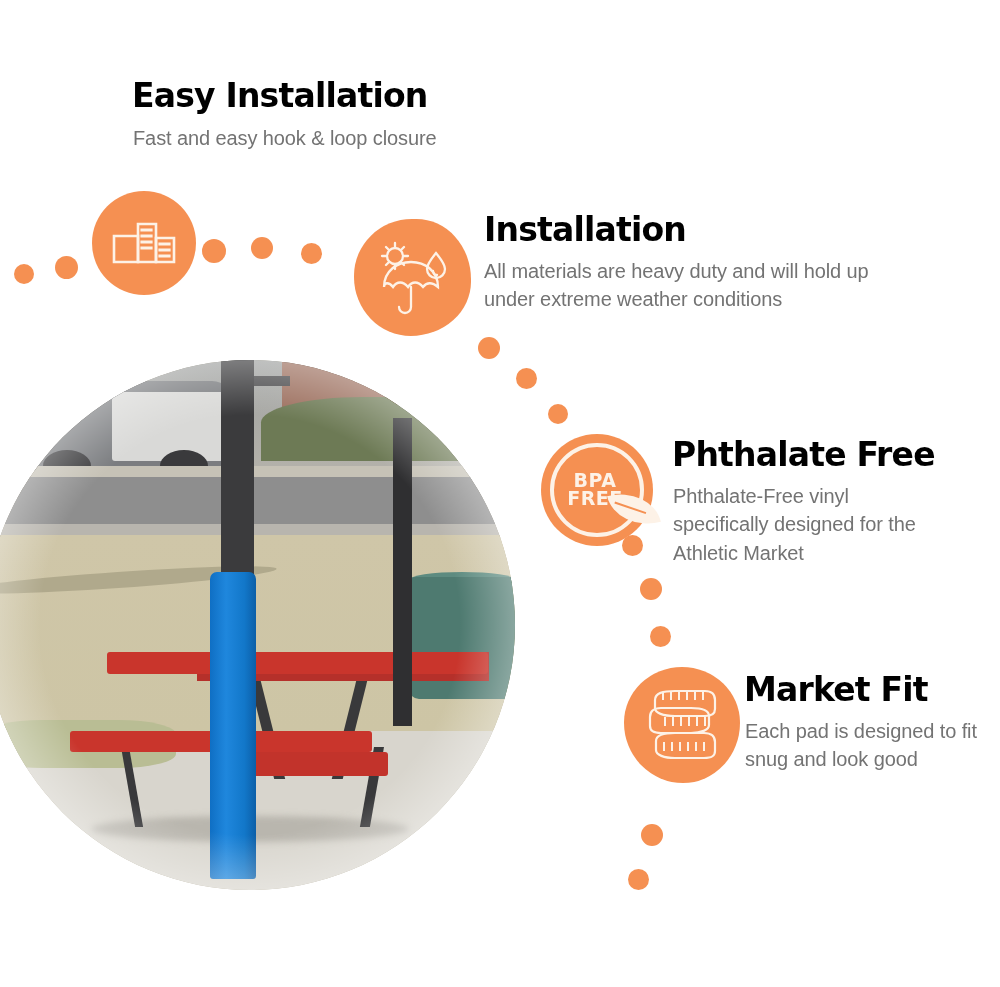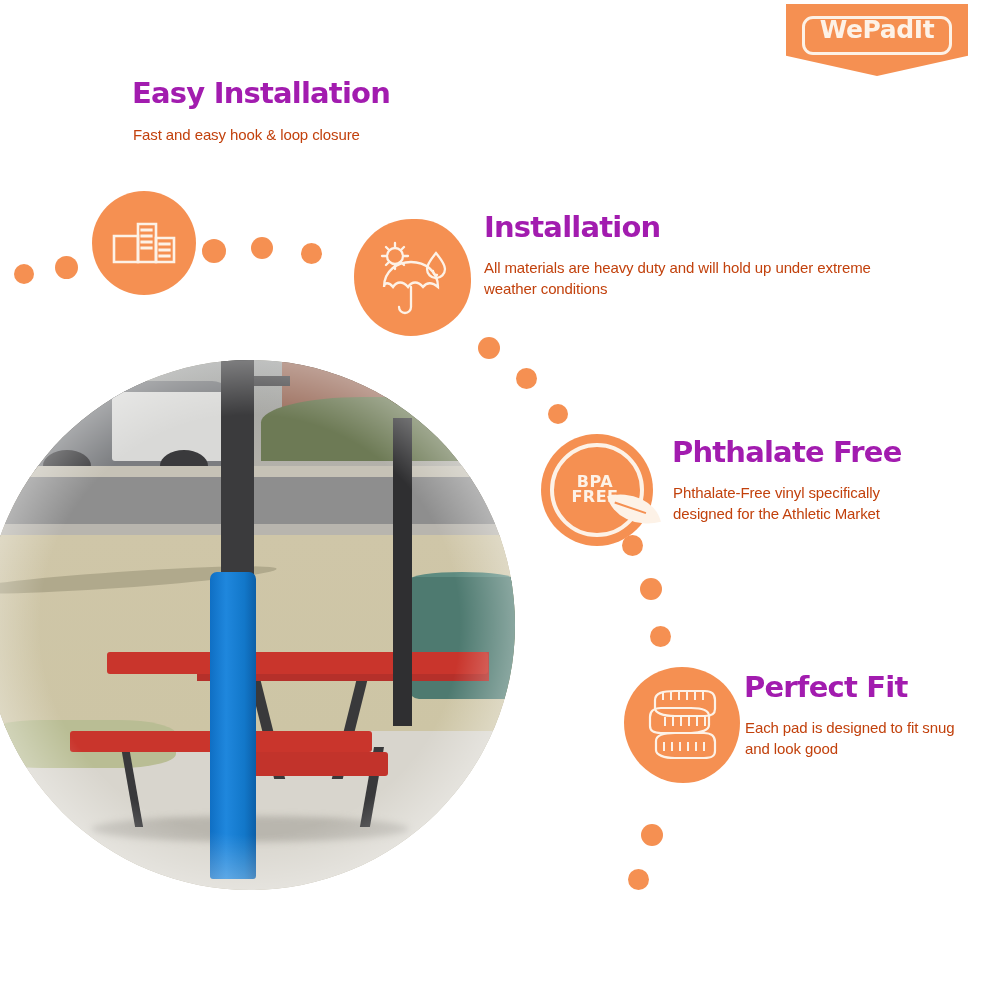--- a/index.html
+++ b/index.html
@@ -30,32 +30,32 @@
     font-size:25px; font-weight:bold; letter-spacing:-0.4px;
     font-family:"DejaVu Sans", sans-serif;
     line-height:1;
   }
 
   
   .h-title {
     position:absolute;
     font-family:"DejaVu Sans", sans-serif;
     font-weight:bold;
-    font-size:29px;
+    font-size:33px;
     letter-spacing:-0.8px;
-    color:#a21caf;
+    color:#000000;
     white-space:nowrap;
     line-height:1.1;
   }
   .h-body {
     position:absolute;
     font-family:"Liberation Sans", sans-serif;
-    font-size:15px;
+    font-size:20px;
     line-height:1.42;
-    color:#c2410c;
+    color:#737373;
     letter-spacing:-0.1px;
   }
 
   #blk-install .h-title { left:132px; top:78px; }
   #blk-install .h-body  { left:133px; top:124px; width:420px; }
 
   #blk-weather .h-title { left:484px; top:212px; }
   #blk-weather .h-body  { left:484px; top:257px; width:400px; }
 
   #blk-phth .h-title { left:672px; top:437px;text-align:right; }
@@ -83,21 +83,21 @@
   #ic-fit     { border-radius:50% 50% 49% 51% / 48% 48% 52% 52%; }
 
   .bpa-ring {
     position:absolute; inset:9px;
     border:4px solid #fdf2e7; border-radius:50%;
   }
   .bpa-text {
     position:relative; z-index:2;
     color:#fdf2e7; text-align:center;
     font-family:"DejaVu Sans", sans-serif;
-    font-weight:bold; font-size:16px; line-height:0.93;
+    font-weight:bold; font-size:19px; line-height:0.93;
     letter-spacing:0.5px;
     margin-right:4px;
   }
   .bpa-leaf {
     position:absolute; right:-4px; bottom:18px; z-index:3;
     width:46px; height:38px;
     background:#fdf2e7;
     border-radius:0 100% 0 100%;
     transform:rotate(-14deg);
   }
@@ -175,25 +175,20 @@
     font-size:52px;
     letter-spacing:-1px;
     transform:scaleX(0.82);
   }
 </style>
 </head>
 <body>
 
 <div class="stage">
 
-  <div class="logo-wrap">
-    <div class="logo-shape"></div>
-    <div class="logo-frame"></div>
-    <div class="logo-text">WePadIt</div>
-  </div>
 
   <div id="blk-install">
     <div class="h-title">Easy Installation</div>
     <div class="h-body">Fast and easy hook &amp; loop closure</div>
   </div>
 
   <div class="icon-circle" id="ic-install">
     <svg width="64" height="54" viewBox="0 0 64 54" fill="none" stroke="#fdf2e7" stroke-width="2.6">
       <path d="M2 20 H26 V46 H2 Z"></path>
       <path d="M26 8 H44 V46 H26 Z"></path>
@@ -231,21 +226,21 @@
   <div class="icon-circle" id="ic-phth">
     <div class="bpa-ring"></div>
     <div class="bpa-text">
       <div>BPA</div>
       <div>FREE</div>
     </div>
     <div class="bpa-leaf"></div>
   </div>
 
   <div id="blk-fit">
-    <div class="h-title">Perfect Fit</div>
+    <div class="h-title">Market Fit</div>
     <div class="h-body">Each pad is designed to fit snug and look good</div>
   </div>
 
   <div class="icon-circle" id="ic-fit">
     <svg width="82" height="78" viewBox="0 0 82 78" fill="none" stroke="#fdf2e7" stroke-width="2.2" stroke-linejoin="round">
 
       <path d="M14 14 c0 -7 8 -9 20 -9 h30 c8 0 10 4 10 9 v9 c0 5 -3 7 -10 7 h-30 c-12 0 -20 -3 -20 -8 Z"></path>
       <path d="M22 6 v8 M30 5 v9 M38 5 v9 M46 5 v9 M54 5 v9 M62 5 v9" stroke-width="2"></path>
 
       <path d="M68 30 c0 -6 -8 -8 -18 -8 h-30 c-8 0 -11 4 -11 9 v9 c0 5 4 7 11 7 h30 c10 0 18 -3 18 -8 Z"></path>

